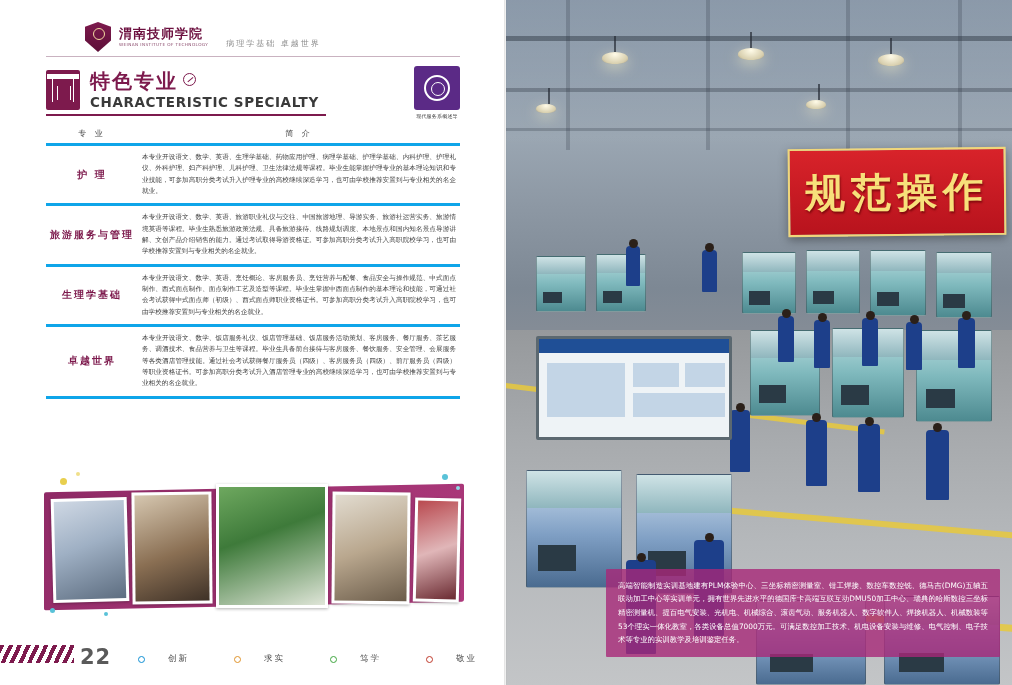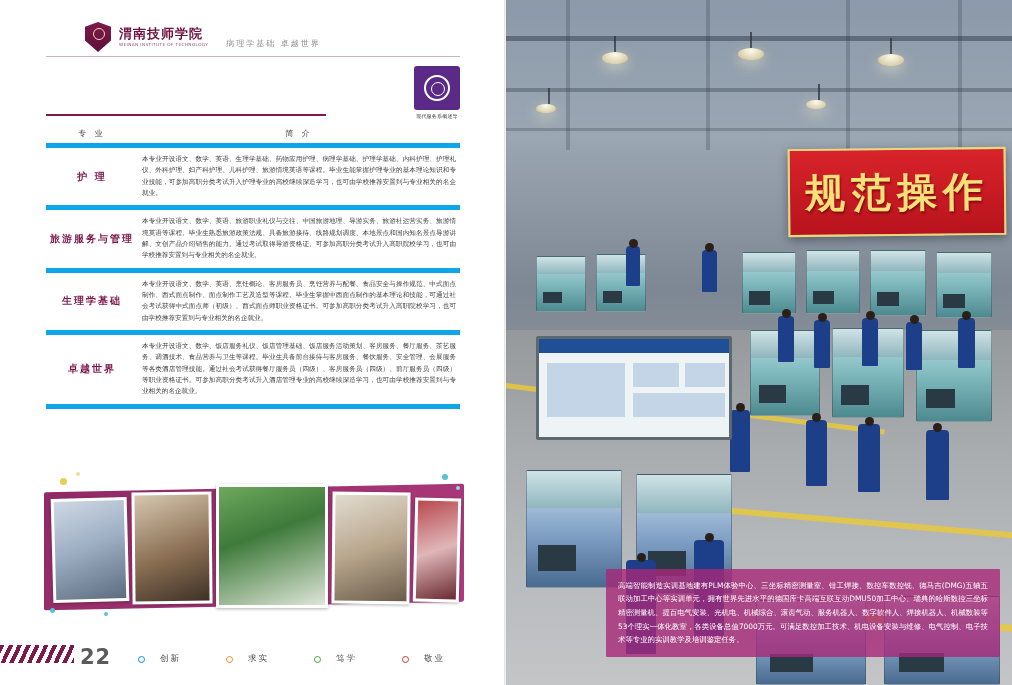--- a/index.html
+++ b/index.html
@@ -197,21 +197,21 @@
   
   .tbl {
     position: absolute;
     left: 46px; top: 124px;
     width: 414px;
     border-collapse: collapse;
     table-layout: fixed;
   }
   .tbl th, .tbl td {
     border-top: 1px solid #c8b5c2;
-    border-bottom: 5px solid #0ea5e9;
+    border-bottom: 3px solid #0ea5e9;
     padding: 6px 4px;
     vertical-align: middle;
   }
   .tbl th {
     font-size: 8px;
     color: #4a4a4a;
     font-weight: normal;
     letter-spacing: 3px;
     text-align: center;
     padding: 4px 0;
@@ -298,21 +298,21 @@
     left: 118px; bottom: 20px;
     display: flex;
     gap: 25px;
   }
   .fw {
     font-size: 8.5px;
     color: #4d4d4d;
     letter-spacing: 2px;
     display: flex;
     align-items: center;
-    gap: 15px;
+    gap: 23px;
     padding-left: 20px;
   }
   .fw .bullet {
     width: 7px; height: 7px;
     border: 1.4px solid #0f8fd4;
     border-radius: 50%;
     display: inline-block;
   }
   .fw.c2 .bullet { border-color: #e0932a; }
   .fw.c3 .bullet { border-color: #3fa63f; }
@@ -581,20 +581,29 @@
         <div class="shield"></div>
       </div>
       <div class="brand-text">
         <div class="brand-cn">渭南技师学院</div>
         <div class="brand-en">WEINAN INSTITUTE OF TECHNOLOGY</div>
       </div>
       <div class="brand-slogan">病理学基础  卓越世界</div>
     </div>
     <div class="header-rule"></div>
 
+    <div class="sec-title-wrap">
+      <div class="sec-icon">
+          <div class="bldg"></div>
+        </div>
+      <div class="sec-titles">
+        <div class="sec-cn"><span>特色专业</span><span class="mark"></span></div>
+        <div class="sec-en">CHARACTERISTIC SPECIALTY</div>
+      </div>
+    </div>
     <div class="sec-underline"></div>
 
     <div class="badge">
       <div class="badge-box">
           <div class="ring"></div>
         </div>
       <div class="badge-cap">现代服务系概述导</div>
     </div>
 
     <table class="tbl">
@@ -604,21 +613,21 @@
         </colgroup>
       <thead>
         <tr>
           <th>专 业</th>
           <th>简 介</th>
         </tr>
       </thead>
       <tbody>
         <tr>
           <td class="td-major">护 理</td>
-          <td class="td-desc">本专业开设语文、数学、英语、生理学基础、药物应用护理、病理学基础、护理学基础、内科护理、护理礼仪、外科护理、妇产科护理、儿科护理、旅游情境英语等课程。毕业生能掌握护理专业的基本理论知识和专业技能，可参加高职分类考试升入护理专业的高校继续深造学习，也可由学校推荐安置到与专业相关的名企就业。</td>
+          <td class="td-desc">本专业开设语文、数学、英语、生理学基础、药物应用护理、病理学基础、护理学基础、内科护理、护理礼仪、外科护理、妇产科护理、儿科护理、卫生法律法规等课程。毕业生能掌握护理专业的基本理论知识和专业技能，可参加高职分类考试升入护理专业的高校继续深造学习，也可由学校推荐安置到与专业相关的名企就业。</td>
         </tr>
         <tr>
           <td class="td-major">旅游服务与管理</td>
           <td class="td-desc">本专业开设语文、数学、英语、旅游职业礼仪与交往、中国旅游地理、导游实务、旅游社运营实务、旅游情境英语等课程。毕业生熟悉旅游政策法规、具备旅游接待、线路规划调度、本地景点和国内知名景点导游讲解、文创产品介绍销售的能力。通过考试取得导游资格证。可参加高职分类考试升入高职院校学习，也可由学校推荐安置到与专业相关的名企就业。</td>
         </tr>
         <tr>
           <td class="td-major">生理学基础</td>
           <td class="td-desc">本专业开设语文、数学、英语、烹饪概论、客房服务员、烹饪营养与配餐、食品安全与操作规范、中式面点制作、西式面点制作、面点制作工艺及造型等课程。毕业生掌握中西面点制作的基本理论和技能，可通过社会考试获得中式面点师（初级）、西式面点师职业资格证书。可参加高职分类考试升入高职院校学习，也可由学校推荐安置到与专业相关的名企就业。</td>
         </tr>
         <tr>

